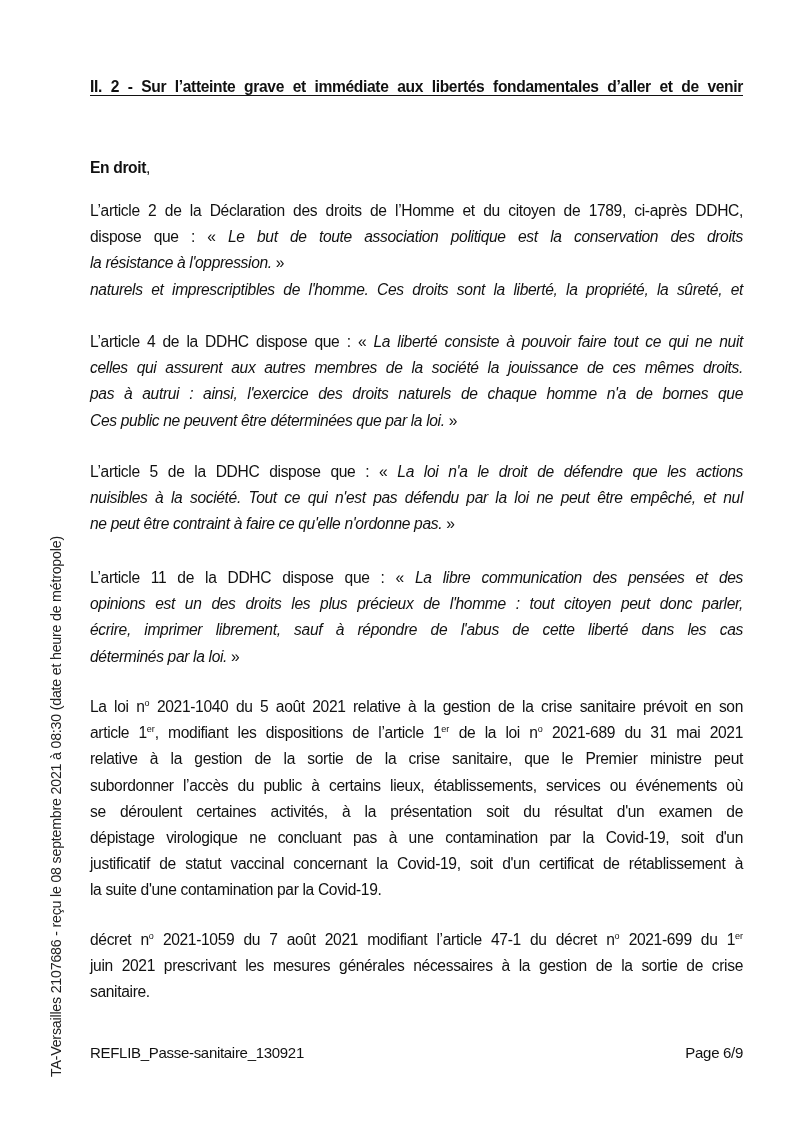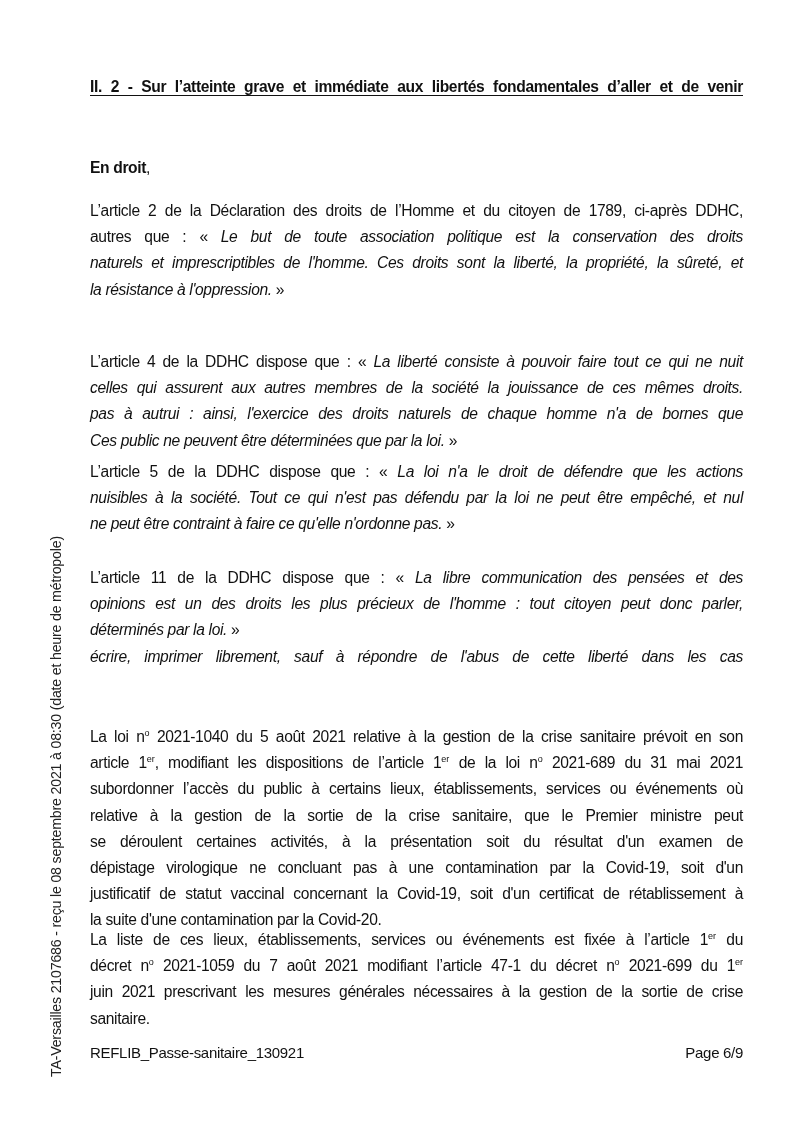--- a/index.html
+++ b/index.html
@@ -28,53 +28,52 @@
   <div class="block heading" style="top: 74px;">
     <span class="line">II. 2 - Sur l’atteinte grave et immédiate aux libertés fondamentales d’aller et de venir</span>
   </div>
 
   <div class="block" style="top: 155px;">
     <span class="line last"><span class="bold">En droit</span><span>,</span></span>
   </div>
 
   <div class="block para" style="top: 198px;">
       <span class="line"><span>L’article 2 de la Déclaration des droits de l’Homme et du citoyen de 1789, ci-après DDHC,</span></span>
-      <span class="line"><span>autres que : « </span><span class="it">Le but de toute association politique est la conservation des droits</span></span>
+      <span class="line"><span>dispose que : « </span><span class="it">Le but de toute association politique est la conservation des droits</span></span>
+      <span class="line last"><span class="it">la résistance à l'oppression.</span><span> »</span></span>
       <span class="line"><span class="it">naturels et imprescriptibles de l'homme. Ces droits sont la liberté, la propriété, la sûreté, et</span></span>
-      <span class="line last"><span class="it">la résistance à l'oppression.</span><span> »</span></span>
     </div>
-  <div class="block para" style="top: 329px; margin-top: 20px;">
+  <div class="block para" style="top: 329px;">
       <span class="line"><span>L’article 4 de la DDHC dispose que : « </span><span class="it">La liberté consiste à pouvoir faire tout ce qui ne nuit</span></span>
       <span class="line"><span class="it">celles qui assurent aux autres membres de la société la jouissance de ces mêmes droits.</span></span>
       <span class="line"><span class="it">pas à autrui : ainsi, l'exercice des droits naturels de chaque homme n'a de bornes que</span></span>
       <span class="line last"><span class="it">Ces public ne peuvent être déterminées que par la loi.</span><span> »</span></span>
     </div>
   <div class="block para" style="top: 459px;">
       <span class="line"><span>L’article 5 de la DDHC dispose que : « </span><span class="it">La loi n'a le droit de défendre que les actions</span></span>
       <span class="line"><span class="it">nuisibles à la société. Tout ce qui n'est pas défendu par la loi ne peut être empêché, et nul</span></span>
       <span class="line last"><span class="it">ne peut être contraint à faire ce qu'elle n'ordonne pas.</span><span> »</span></span>
     </div>
   <div class="block para" style="top: 565px;">
       <span class="line"><span>L’article 11 de la DDHC dispose que : « </span><span class="it">La libre communication des pensées et des</span></span>
       <span class="line"><span class="it">opinions est un des droits les plus précieux de l'homme : tout citoyen peut donc parler,</span></span>
+      <span class="line"><span class="it">écrire, imprimer librement, sauf à répondre de l'abus de cette liberté dans les cas</span></span>
       <span class="line last"><span class="it">déterminés par la loi.</span><span> »</span></span>
-      <span class="line"><span class="it">écrire, imprimer librement, sauf à répondre de l'abus de cette liberté dans les cas</span></span>
     </div>
-  <div class="block para" style="top: 694px; margin-top: 30px;">
+  <div class="block para" style="top: 694px;">
       <span class="line"><span>La loi n</span><sup>o</sup><span> 2021-1040 du 5 août 2021 relative à la gestion de la crise sanitaire prévoit en son</span></span>
       <span class="line"><span>article 1</span><sup>er</sup><span>, modifiant les dispositions de l’article 1</span><sup>er</sup><span> de la loi n</span><sup>o</sup><span> 2021-689 du 31 mai 2021</span></span>
+      <span class="line"><span>relative à la gestion de la sortie de la crise sanitaire, que le Premier ministre peut</span></span>
       <span class="line"><span>subordonner l’accès du public à certains lieux, établissements, services ou événements où</span></span>
-      <span class="line"><span>relative à la gestion de la sortie de la crise sanitaire, que le Premier ministre peut</span></span>
       <span class="line"><span>se déroulent certaines activités, à la présentation soit du résultat d'un examen de</span></span>
       <span class="line"><span>dépistage virologique ne concluant pas à une contamination par la Covid-19, soit d'un</span></span>
       <span class="line"><span>justificatif de statut vaccinal concernant la Covid-19, soit d'un certificat de rétablissement à</span></span>
-      <span class="line last"><span>la suite d'une contamination par la Covid-20.</span></span>
+      <span class="line last"><span>la suite d'une contamination par la Covid-19.</span></span>
     </div>
   <div class="block para" style="top: 927px;">
-      <span class="line"><span>La liste de ces lieux, établissements, services ou événements est fixée à l’article 1</span><sup>er</sup><span> du</span></span>
       <span class="line"><span>décret n</span><sup>o</sup><span> 2021-1059 du 7 août 2021 modifiant l’article 47-1 du décret n</span><sup>o</sup><span> 2021-699 du 1</span><sup>er</sup></span>
       <span class="line"><span>juin 2021 prescrivant les mesures générales nécessaires à la gestion de la sortie de crise</span></span>
       <span class="line last"><span>sanitaire.</span></span>
     </div>
 
   <div class="footer footer-left">REFLIB_Passe-sanitaire_130921</div>
   <div class="footer footer-right">Page 6/9</div>
 
   <div class="stamp">TA-Versailles 2107686 - reçu le 08 septembre 2021 à 08:30 (date et heure de métropole)</div>
 </div>

